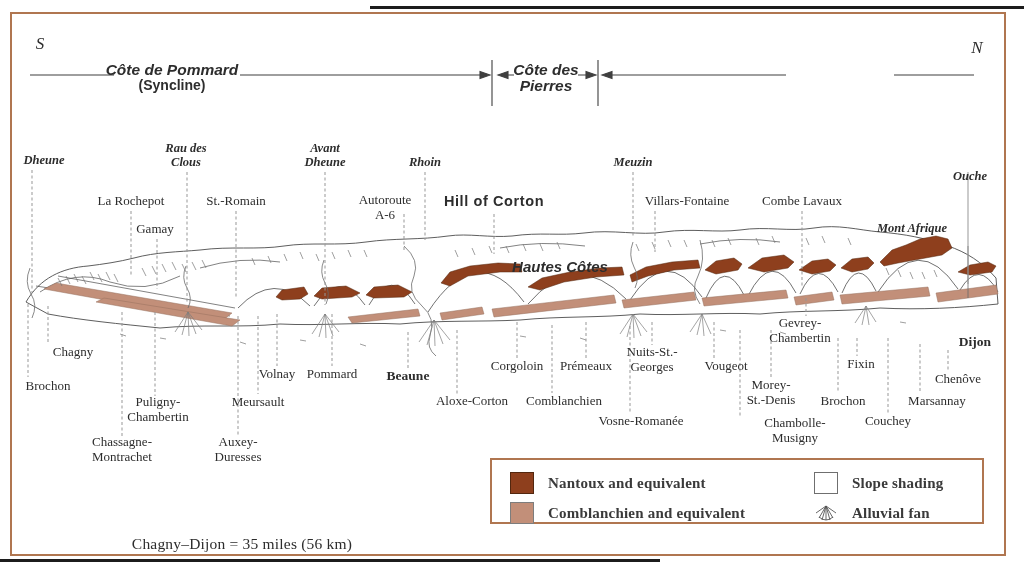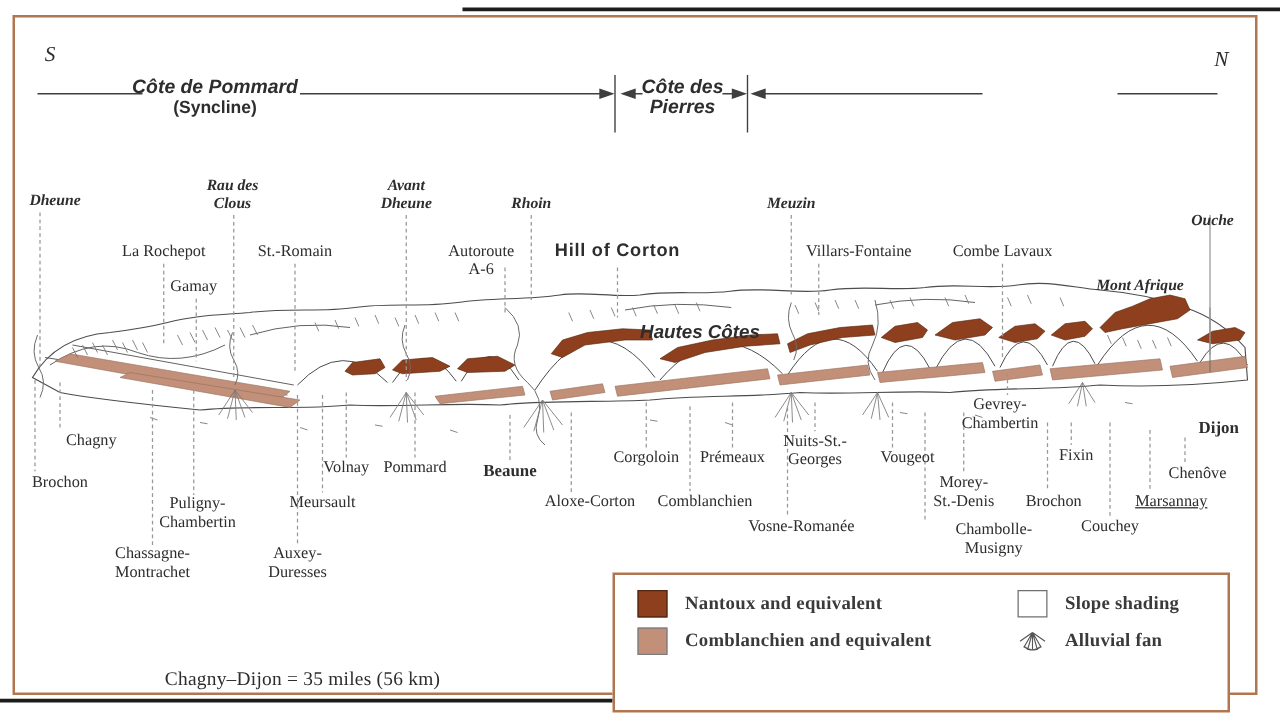--- a/index.html
+++ b/index.html
@@ -27,21 +27,21 @@
                    font-weight:bold;letter-spacing:.6px;}
   .style-sans-bold-italic{font-family:"Liberation Sans","DejaVu Sans",sans-serif;font-size:15px;
                    font-weight:bold;font-style:italic;}
   .compass{position:absolute;transform:translate(-50%,-50%);font-style:italic;font-size:17px;}
   .region-label{position:absolute;transform:translate(-50%,0);text-align:center;
                 font-family:"Liberation Sans","DejaVu Sans",sans-serif;font-weight:bold;}
   .region-name{font-style:italic;font-size:15.5px;white-space:pre-line;line-height:1.05;}
   .region-sub{font-size:14px;line-height:1.1;}
   #scale-note{position:absolute;left:242px;top:512px;transform:translate(-50%,-50%);
               font-size:15.5px;letter-spacing:.2px;margin-top:32px;}
-  #legend{position:absolute;left:490px;top:458px;width:494px;height:112px;
+  #legend{position:absolute;left:490px;top:458px;width:494px;height:66px;
           border:2px solid var(--frame);box-sizing:border-box;background:#fff;}
   .legend-item{position:absolute;display:flex;align-items:center;gap:14px;}
   .li-1{left:18px;top:12px;} .li-2{left:18px;top:42px;}
   .li-3{left:322px;top:12px;} .li-4{left:322px;top:42px;}
   .swatch{width:24px;height:22px;box-sizing:border-box;display:inline-block;}
   .swatch.nantoux{background:var(--nantoux);border:1px solid #53270f;}
   .swatch.comblanchien{background:var(--comblanchien);border:1px solid #7d7d7d;}
   .swatch.slope{background:#fff;border:1.5px solid #6f6f6f;}
   .legend-label{font-size:15px;font-weight:bold;color:#3a3a3a;letter-spacing:.2px;}
   .fanicon{width:24px;height:22px;display:inline-block;}
@@ -239,21 +239,21 @@
       <div class="map-label style-place" style="left: 641px; top: 421px;">Vosne-Romanée</div>
       <div class="map-label style-place" style="left: 747px; top: 431px; margin-left: 48px;">Chambolle-
 Musigny</div>
       <div class="map-label style-place" style="left: 771px; top: 393px;">Morey-
 St.-Denis</div>
       <div class="map-label style-place" style="left: 800px; top: 331px;">Gevrey-
 Chambertin</div>
       <div class="map-label style-place" style="left: 843px; top: 401px;">Brochon</div>
       <div class="map-label style-place" style="left: 861px; top: 364px;">Fixin</div>
       <div class="map-label style-place" style="left: 888px; top: 421px;">Couchey</div>
-      <div class="map-label style-place" style="left: 937px; top: 401px; text-decoration: underline;">Marsannay</div>
+      <div class="map-label style-place" style="left: 937px; top: 401px;">Marsannay</div>
       <div class="map-label style-place" style="left: 958px; top: 379px;">Chenôve</div>
       <div class="map-label style-place-bold" style="left: 975px; top: 342px;">Dijon</div>
     </div>
 
   <div id="scale-note">Chagny–Dijon = 35 miles (56 km)</div>
 
   <div id="legend">
     <div class="legend-item li-1">
       <span class="swatch nantoux"></span>
       <span class="legend-label">Nantoux and equivalent</span>

